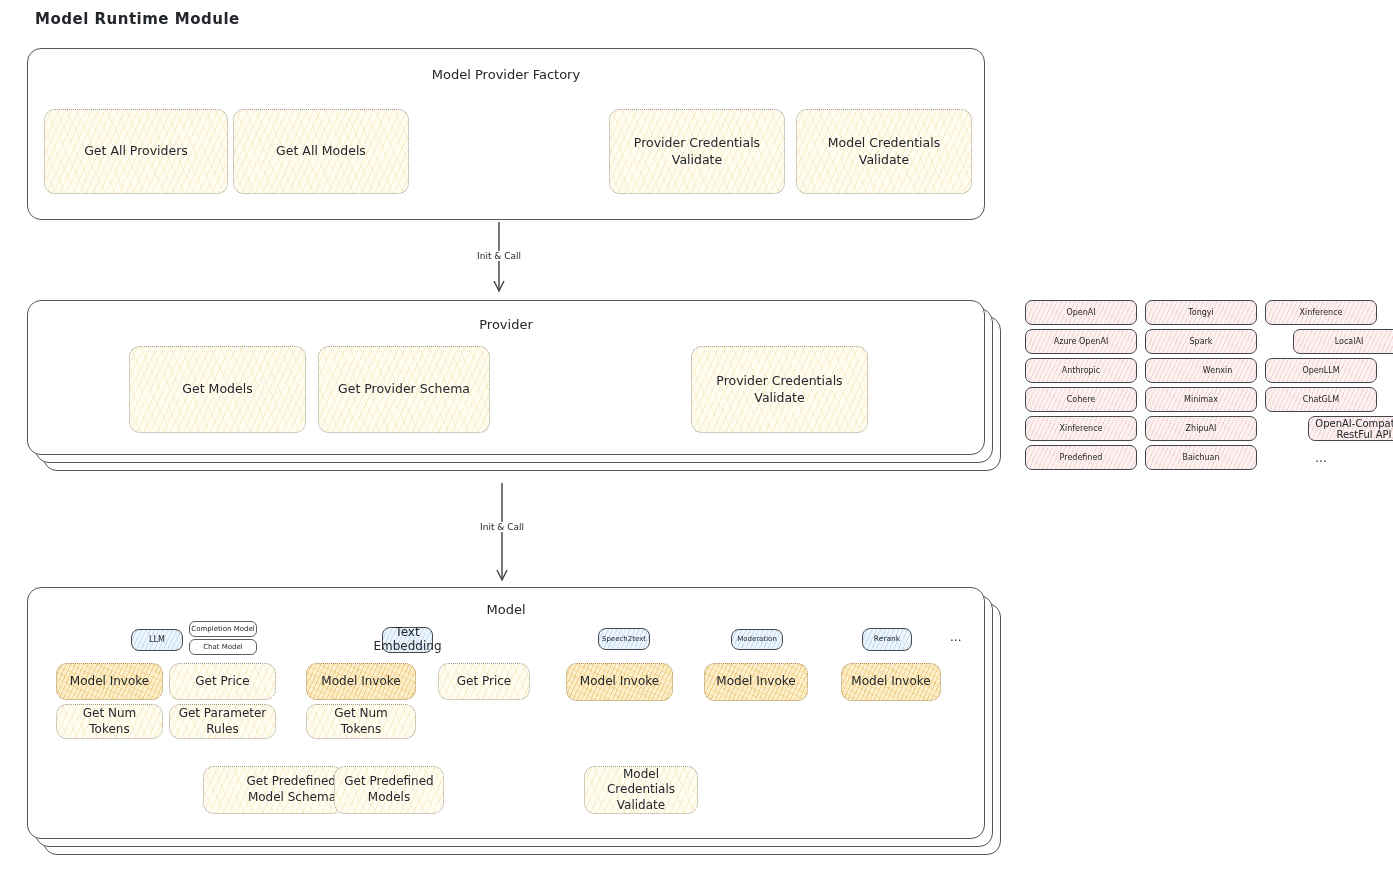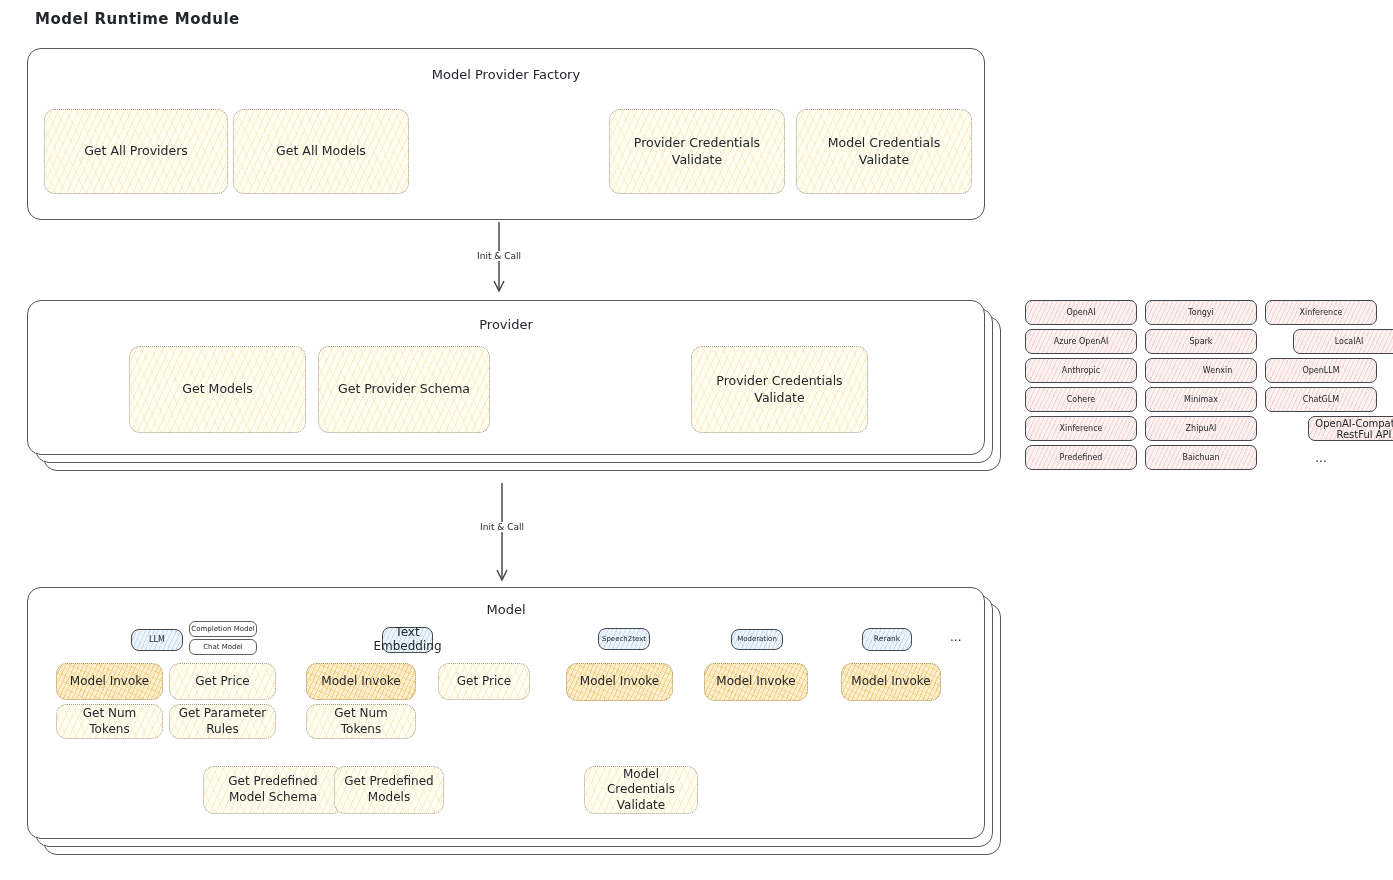--- a/index.html
+++ b/index.html
@@ -134,18 +134,18 @@
     <div class="node btn-strong fill-strong" style="left:278px;top:75px;width:110px;height:37px;font-size:12px;">Model Invoke</div>
     <div class="node btn-yellow fill-yellow" style="left:410px;top:75px;width:92px;height:37px;font-size:12px;">Get Price</div>
     <div class="node btn-strong fill-strong" style="left:538px;top:75px;width:107px;height:38px;font-size:12px;">Model Invoke</div>
     <div class="node btn-strong fill-strong" style="left:676px;top:75px;width:104px;height:38px;font-size:12px;">Model Invoke</div>
     <div class="node btn-strong fill-strong" style="left:813px;top:75px;width:100px;height:38px;font-size:12px;">Model Invoke</div>
 
     <div class="node btn-yellow fill-yellow" style="left:28px;top:116px;width:107px;height:35px;font-size:12px;">Get Num Tokens</div>
     <div class="node btn-yellow fill-yellow" style="left:141px;top:116px;width:107px;height:35px;font-size:12px;">Get Parameter Rules</div>
     <div class="node btn-yellow fill-yellow" style="left:278px;top:116px;width:110px;height:35px;font-size:12px;">Get Num Tokens</div>
 
-    <div class="node btn-yellow fill-yellow" style="left:175px;top:178px;width:140px;height:48px;font-size:12px;">Get Predefined Model Schema</div>
+    <div class="node btn-yellow fill-yellow" style="left:175px;top:178px;width:140px;height:48px;font-size:12px;text-align:right;">Get Predefined Model Schema</div>
     <div class="node btn-yellow fill-yellow" style="left:306px;top:178px;width:110px;height:48px;font-size:12px;">Get Predefined Models</div>
     <div class="node btn-yellow fill-yellow" style="left:556px;top:178px;width:114px;height:48px;font-size:12px;">Model Credentials Validate</div>
   </div>
 
 </div>
 
 </body></html>

